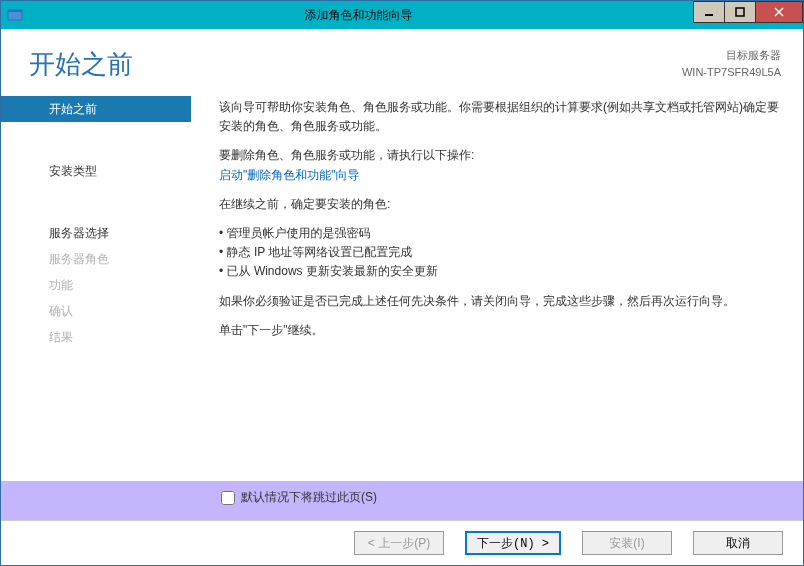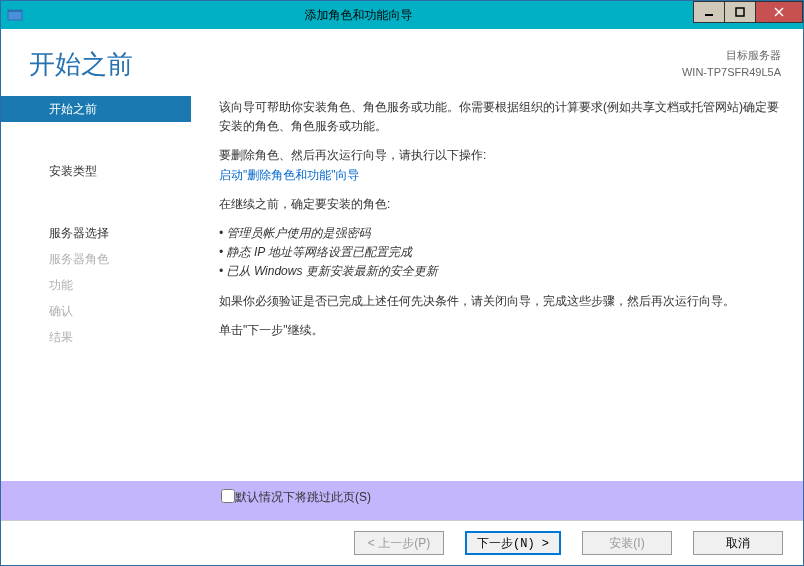--- a/index.html
+++ b/index.html
@@ -101,27 +101,29 @@
     .content {
       flex: 1;
       padding: 6px 24px 8px 28px;
       font-size: 12px;
       color: #333;
       line-height: 1.6;
       overflow: auto;
     }
     .content p { margin-bottom: 10px; }
     .content .link { color: #0066cc; cursor: pointer; }
-    .content ul { list-style: none; margin-bottom: 10px; font-style: italic; }
+    .content ul { list-style: none; margin-bottom: 10px; }
     .content ul li::before { content: "• "; }
     .checkbox-row {
       padding: 8px 0 14px 220px;
       font-size: 12px;
       color: #333;
       display: flex;
+      align-items: center;
+      gap: 6px;
     }
     .checkbox-row input { width: 14px; height: 14px; }
     .footer {
       border-top: 1px solid #ccc;
       padding: 10px 20px;
       display: flex;
       justify-content: flex-end;
       gap: 21px;
       background: #fff;
     }
@@ -191,21 +193,21 @@
       <div class="nav-item enabled">服务器选择</div>
       <div class="nav-item">服务器角色</div>
       <div class="nav-item">功能</div>
       <div class="nav-item">确认</div>
       <div class="nav-item">结果</div>
     </div>
 
     <div class="content">
       <p>该向导可帮助你安装角色、角色服务或功能。你需要根据组织的计算要求(例如共享文档或托管网站)确定要安装的角色、角色服务或功能。</p>
       <p>
-        <span>要删除角色、然后再次运行向导，请执行以下操作:</span><br>
+        <span>要删除角色、角色服务或功能，请执行以下操作:</span><br>
         <span class="link">启动"删除角色和功能"向导</span>
       </p>
       <p>在继续之前，确定要安装的角色:</p>
       <ul>
         <li>管理员帐户使用的是强密码</li>
         <li>静态 IP 地址等网络设置已配置完成</li>
         <li>已从 Windows 更新安装最新的安全更新</li>
       </ul>
       <p>如果你必须验证是否已完成上述任何先决条件，请关闭向导，完成这些步骤，然后再次运行向导。</p>
       <p>单击"下一步"继续。</p>

